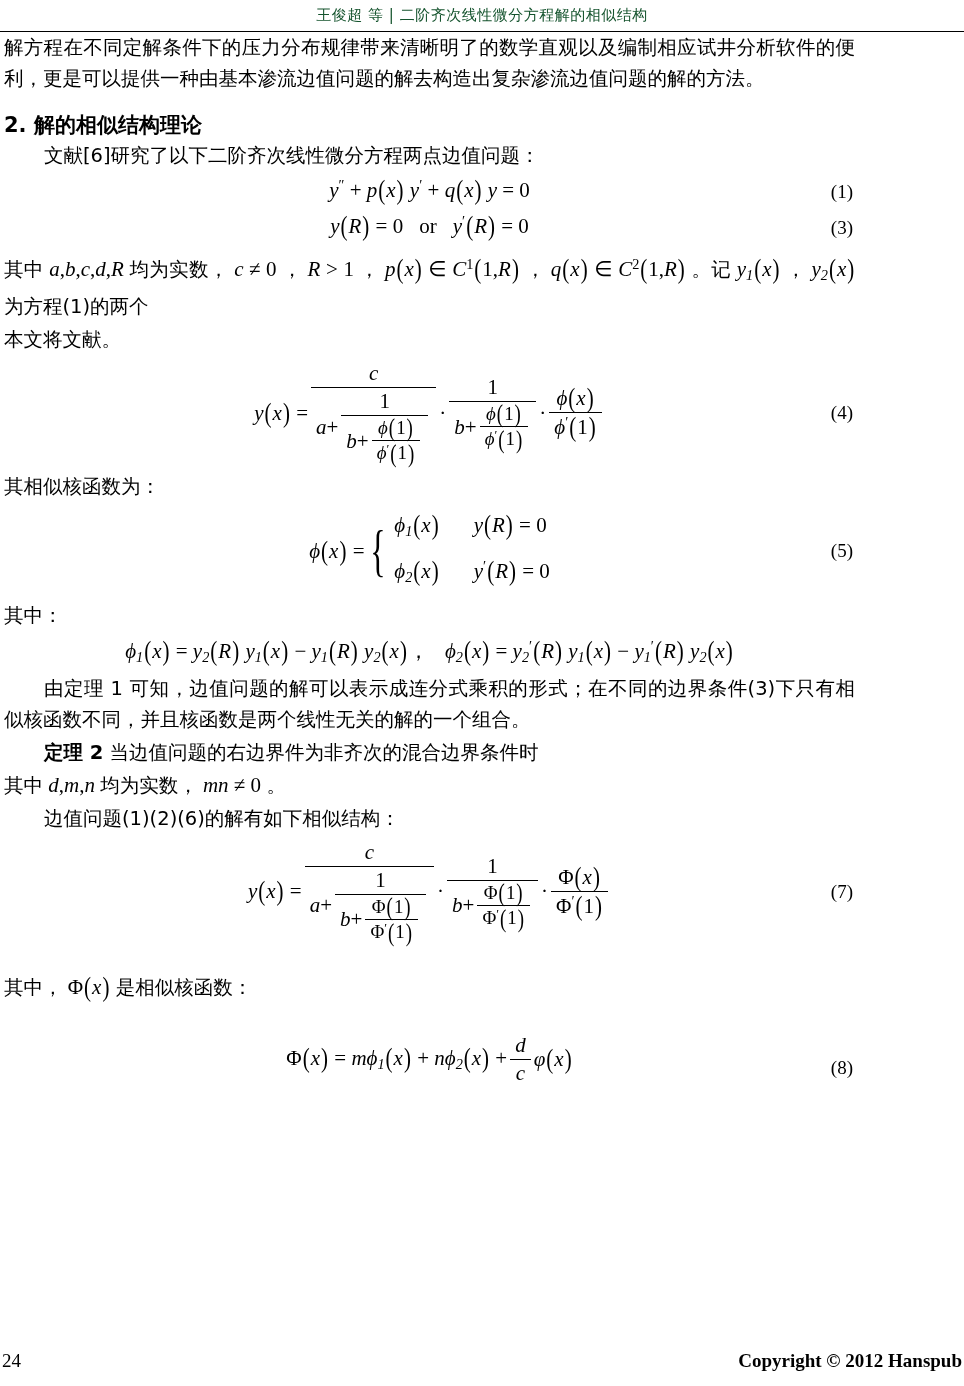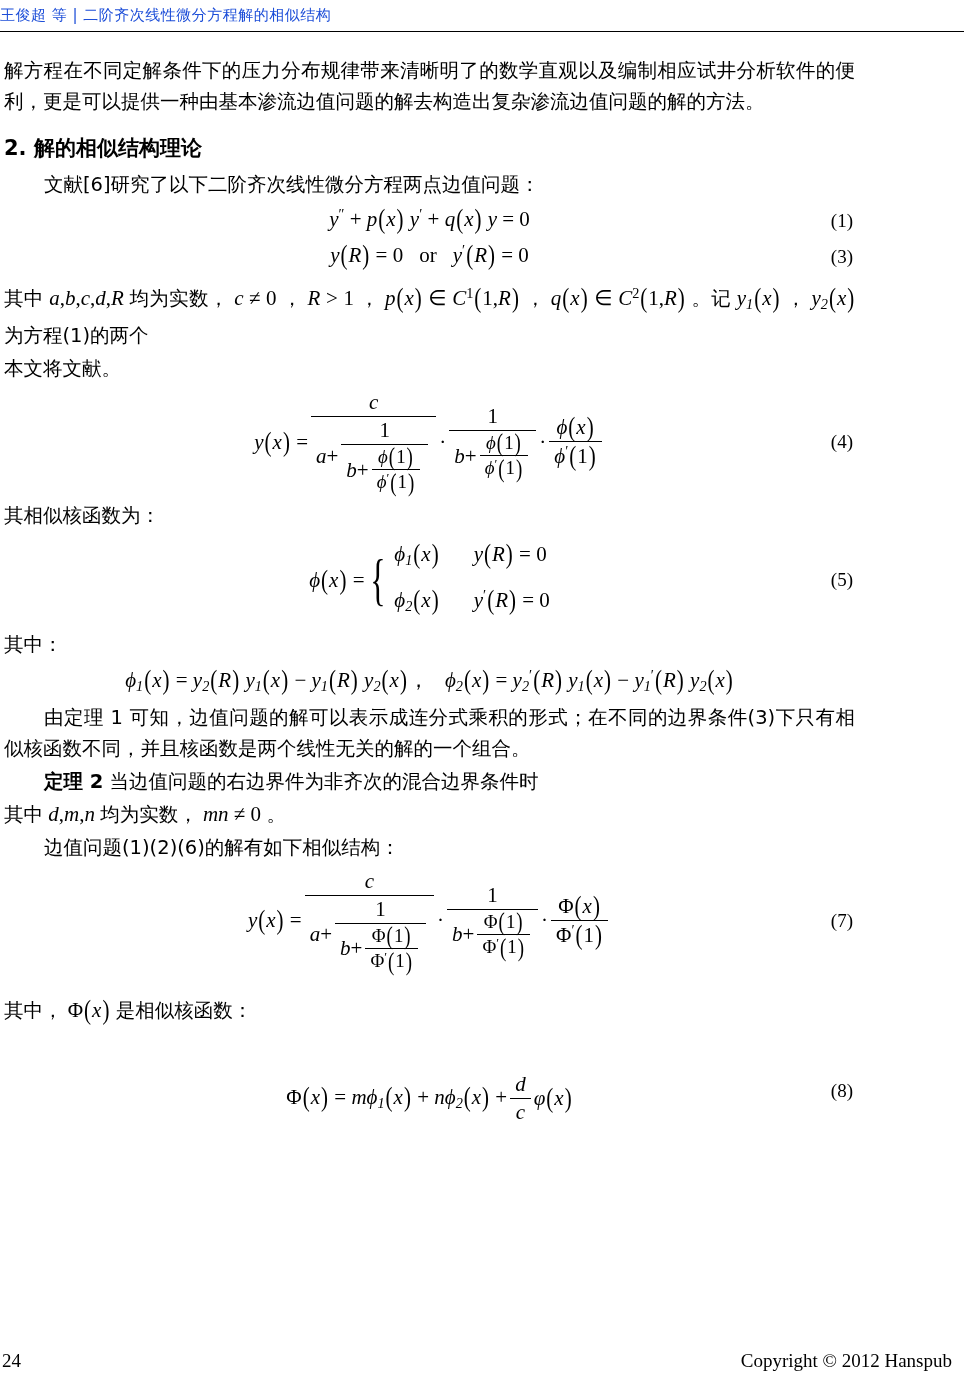--- a/index.html
+++ b/index.html
@@ -19,51 +19,52 @@
     width: 964px;
     height: 1386px;
     box-sizing: border-box;
     padding: 0 0;
   }
   .running-head {
     position: absolute;
     top: 6px;
     left: 0;
     width: 964px;
+    text-align: center;
     font-size: 15px;
     font-family: "DejaVu Sans", sans-serif;
-    color: #1d4ed8;
+    color: #14532d;
     letter-spacing: 0.5px;
   }
   .head-rule {
     position: absolute;
     top: 31px;
     left: 0;
     width: 964px;
     border-bottom: 1.2px solid #000;
   }
   .content {
     position: absolute;
-    top: 55px;
+    top: 32px;
     left: 0px;
     width: 859px;
     padding: 0 4px 0 4px;
     box-sizing: border-box;
   }
   p.body {
     margin: 0 0 2px 0;
     font-size: 19.5px;
     line-height: 31px;
     text-align: justify;
     text-justify: inter-ideograph;
     font-family: "DejaVu Sans", sans-serif;
   }
   p.indent { text-indent: 40px; }
   h2.section {
-    margin: 16px 0 6px 0;
+    margin: 16px 0 0 0;
     font-size: 21px;
     font-family: "DejaVu Sans", sans-serif;
     font-weight: bold;
     line-height: 30px;
   }
   .eqrow {
     position: relative;
     width: 100%;
     margin: 6px 0;
     min-height: 30px;
@@ -118,24 +119,25 @@
   .gap-s { display: inline-block; width: 16px; }
   .footer-left {
     position: absolute;
     left: 2px;
     bottom: 14px;
     font-size: 19px;
     font-family: "Liberation Serif", serif;
   }
   .footer-right {
     position: absolute;
-    right: 12px;
+    right: 2px;
     bottom: 14px;
     font-size: 19px;
     font-family: "Liberation Serif", serif;
+    font-weight: bold;
   }
   .bold { font-weight: bold; }
   .supref { font-size: 0.64em; vertical-align: 0.55em; font-weight: bold; }
   .eqline { white-space: nowrap; }
   .big-paren {
     display: inline-block;
     transform: scaleY(1.9);
     font-size: 1em;
     margin: 0 1px;
   }
@@ -290,25 +292,25 @@
           <span>·</span>
           <span class="frac" style="font-size:21px;">
             <span class="num">Φ<span class="med-paren">(</span><i>x</i><span class="med-paren">)</span></span>
             <span class="den">Φ<span class="sup">′</span><span class="med-paren">(</span>1<span class="med-paren">)</span></span>
           </span>
         </span>
       </div>
       <div class="eqnum">(7)</div>
     </div>
 
-    <p class="body" style="margin-top:22px;"><span>其中，</span><span class="m"> Φ<span class="med-paren">(</span><i>x</i><span class="med-paren">)</span> </span><span>是相似核函数：</span></p>
+    <p class="body" style="margin-top:28px;"><span>其中，</span><span class="m"> Φ<span class="med-paren">(</span><i>x</i><span class="med-paren">)</span> </span><span>是相似核函数：</span></p>
 
     <div class="eqrow" style="min-height:70px;margin-top:30px;">
       <div class="eqbody m">
-        <span class="eqline" style="display:inline-flex;align-items:center;margin-top:16px;">
+        <span class="eqline" style="display:inline-flex;align-items:center;">
           <span>Φ<span class="med-paren">(</span><i>x</i><span class="med-paren">)</span> = <i>m</i><i>ϕ</i><span class="sub">1</span><span class="med-paren">(</span><i>x</i><span class="med-paren">)</span> + <i>n</i><i>ϕ</i><span class="sub">2</span><span class="med-paren">(</span><i>x</i><span class="med-paren">)</span> +</span>
           <span class="frac" style="font-size:21px;">
             <span class="num"><i>d</i></span>
             <span class="den"><i>c</i></span>
           </span>
           <span><i>φ</i><span class="med-paren">(</span><i>x</i><span class="med-paren">)</span></span>
         </span>
       </div>
       <div class="eqnum">(8)</div>
     </div>

